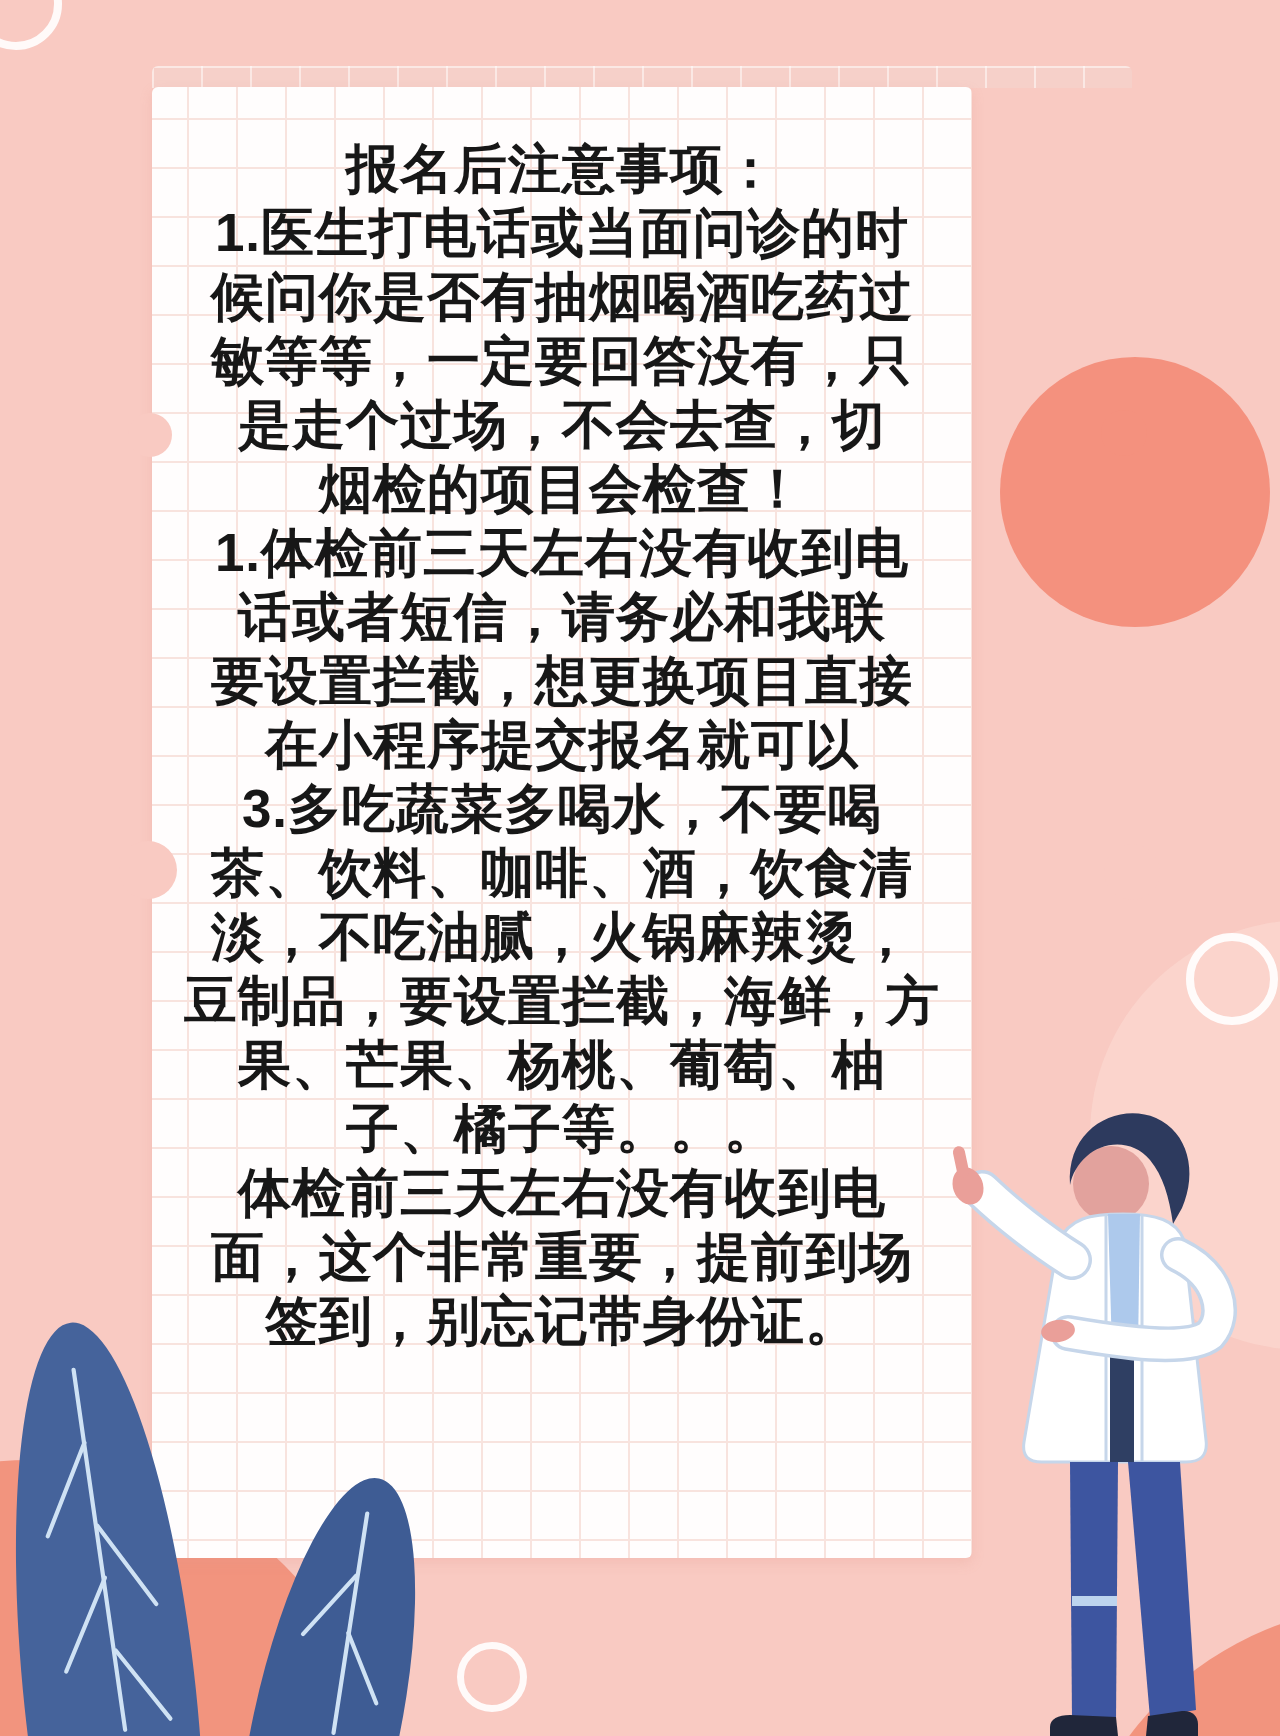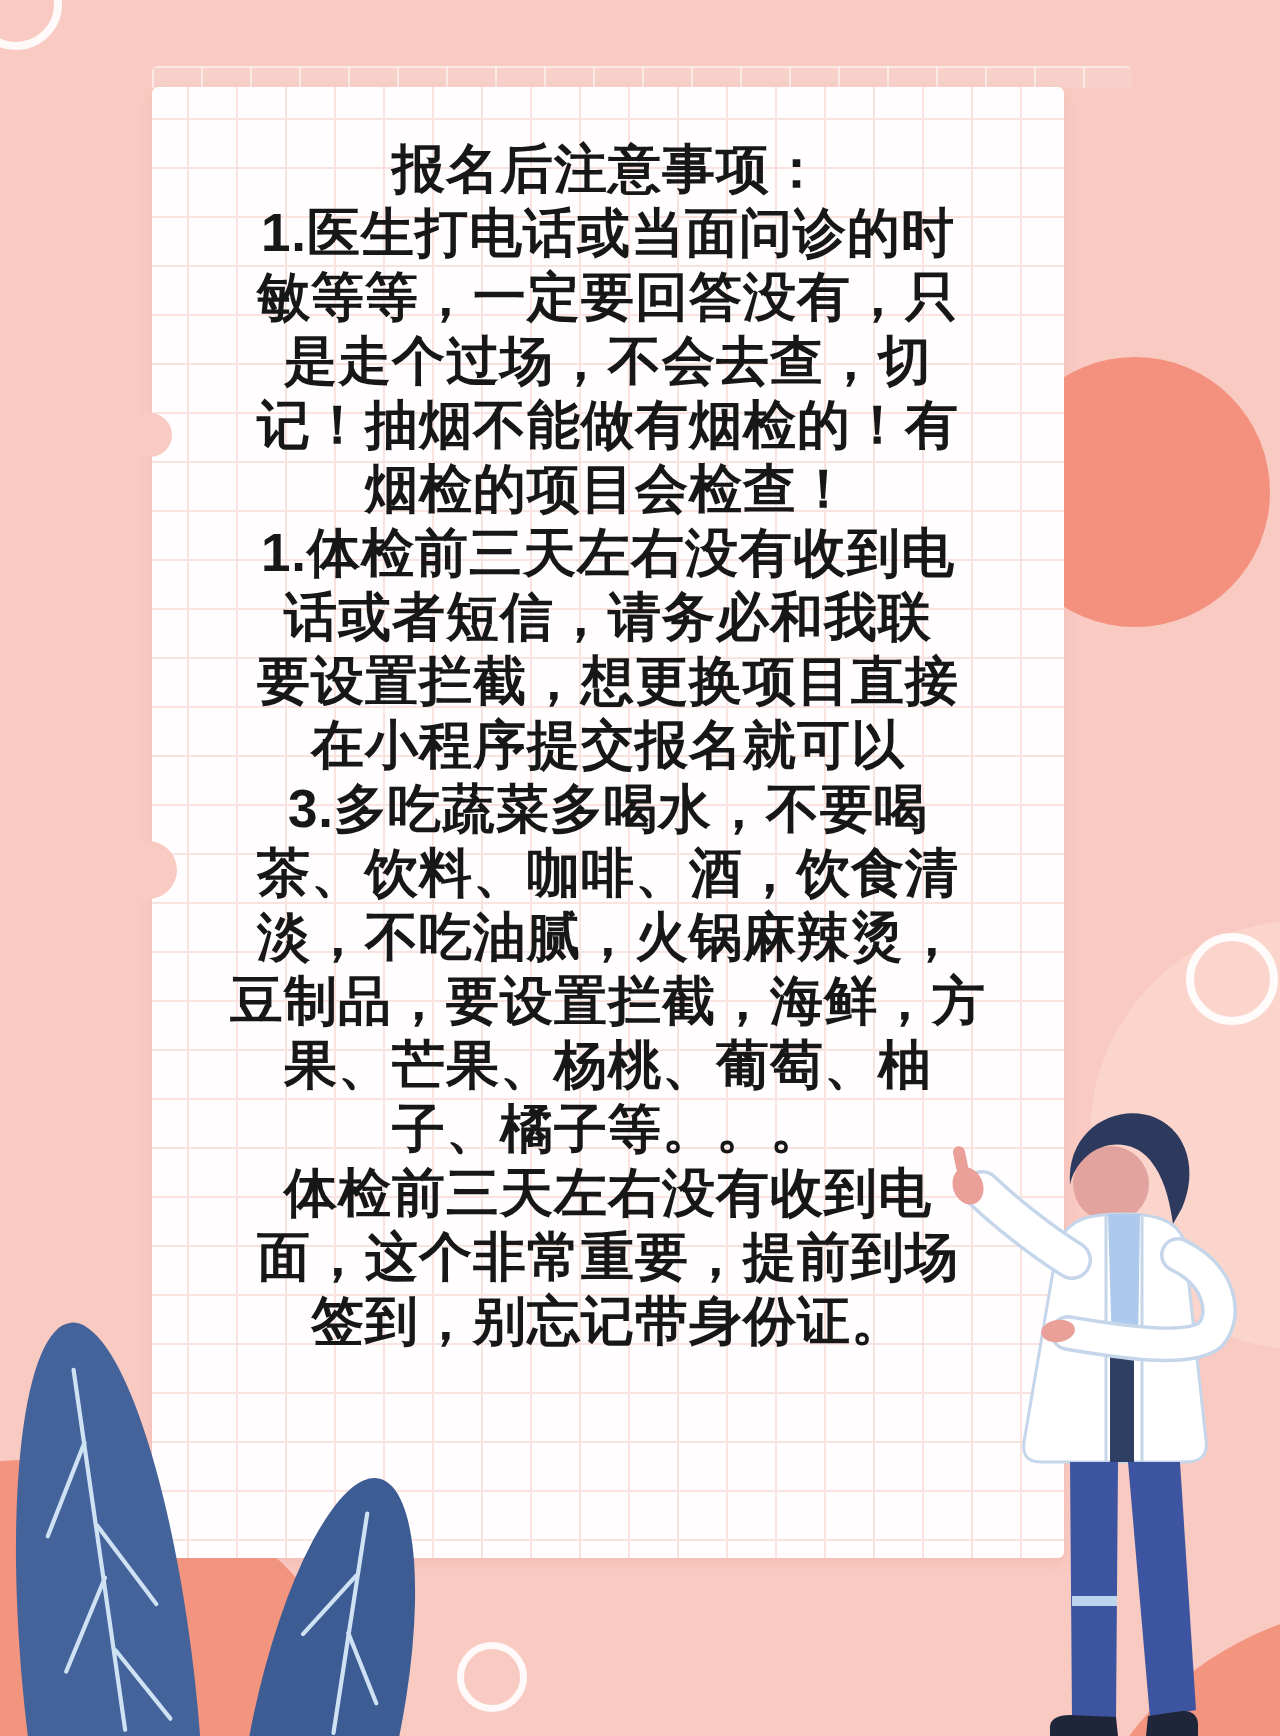--- a/index.html
+++ b/index.html
@@ -23,21 +23,21 @@
   .hill-left{left:-330px;top:1460px;width:720px;height:720px;border-radius:50%;
     background:var(--hill);z-index:2;}
   .mound-right{left:1065px;top:1605px;width:650px;height:650px;border-radius:50%;
     background:var(--hill);z-index:2;}
   
   .ring{border-radius:50%;border:8px solid rgba(255,255,255,.9);background:transparent;}
   .ring-top-left{left:-30px;top:-42px;width:76px;height:76px;z-index:6;}
   .ring-right{left:1186px;top:933px;width:76px;height:76px;z-index:6;}
   .ring-bottom{left:457px;top:1642px;width:56px;height:56px;border-width:7px;z-index:3;}
   
-  .card{left:152px;top:87px;width:912px;height:1471px;border-radius:6px;
+  .card{left:152px;top:87px;width:820px;height:1471px;border-radius:6px;
     background-color:var(--card);
     background-image:linear-gradient(var(--grid) 2px,transparent 2px),
                      linear-gradient(90deg,var(--grid) 2px,transparent 2px);
     background-size:49px 49px;background-position:-14px -18px;
     box-shadow:0 5px 12px rgba(228,152,140,.25);
     z-index:5;}
   .card-text{position:absolute;left:30px;right:30px;top:50px;text-align:center;}
   .line{font-size:53px;line-height:64px;font-weight:600;color:var(--text);
     letter-spacing:1px;white-space:nowrap;}
   
@@ -68,23 +68,23 @@
 <div class="abs light-wash"></div>
 <div class="abs coral-circle"></div>
 <div class="abs top-band"></div>
 <div class="abs hill-left"></div>
 <div class="abs mound-right"></div>
 
 <div class="abs card">
   <div class="card-text">
     <div class="line">报名后注意事项：</div>
     <div class="line">1.医生打电话或当面问诊的时</div>
+    <div class="line">候问你是否有抽烟喝酒吃药过</div>
     <div class="line">敏等等，一定要回答没有，只</div>
     <div class="line">是走个过场，不会去查，切</div>
-    <div class="line">记！抽烟不能做有烟检的！有</div>
     <div class="line">烟检的项目会检查！</div>
     <div class="line">1.体检前三天左右没有收到电</div>
     <div class="line">话或者短信，请务必和我联</div>
     <div class="line">要设置拦截，想更换项目直接</div>
     <div class="line">在小程序提交报名就可以</div>
     <div class="line">3.多吃蔬菜多喝水，不要喝</div>
     <div class="line">茶、饮料、咖啡、酒，饮食清</div>
     <div class="line">淡，不吃油腻，火锅麻辣烫，</div>
     <div class="line">豆制品，要设置拦截，海鲜，方</div>
     <div class="line">果、芒果、杨桃、葡萄、柚</div>

